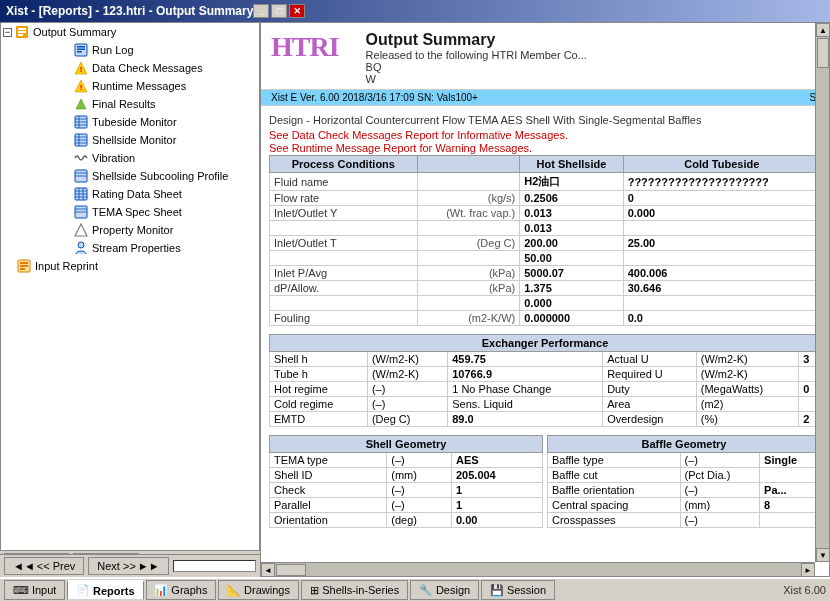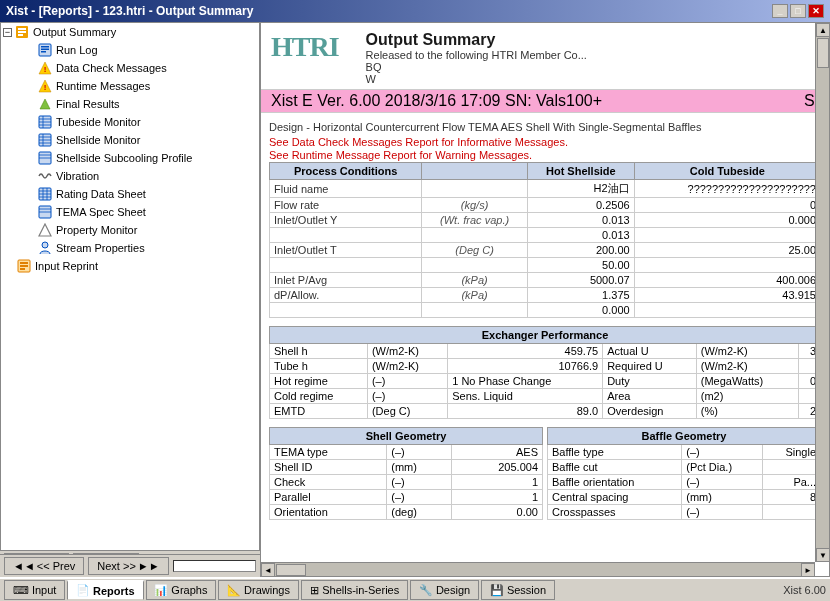--- a/index.html
+++ b/index.html
@@ -7,21 +7,20 @@
 
     
     .title-bar {
       background: linear-gradient(to right, #0a246a, #a6b8e8);
       color: white;
       font-size: 12px;
       font-weight: bold;
       padding: 3px 6px;
       display: flex;
       align-items: center;
-      justify-content: space-between;
       height: 22px;
     }
     .title-bar-controls { display: flex; gap: 2px; }
     .title-bar-btn {
       background: #d4d0c8;
       border: 1px solid #888;
       width: 16px; height: 14px;
       font-size: 9px;
       display: flex; align-items: center; justify-content: center;
       cursor: pointer;
@@ -39,59 +38,59 @@
       height: 100%;
     }
     .tree-item {
       display: flex;
       align-items: center;
       padding: 1px 4px;
       cursor: pointer;
       white-space: nowrap;
     }
     .tree-icon { width: 16px; height: 16px; margin-right: 3px; flex-shrink: 0; display: inline-flex; align-items: center; justify-content: center; }
-    .tree-indent { padding-left: 36px; }
+    .tree-indent { padding-left: 36px; margin-left: 36px; }
 
     
     .content-panel {
       flex: 1;
       background: white;
       border: 1px solid #888;
       overflow: hidden;
       position: relative;
     }
 
     
     .output-header {
       display: flex;
       padding: 8px 10px 4px 10px;
       border-bottom: 1px solid #ccc;
     }
     .htri-logo {
       font-size: 28px;
       font-weight: bold;
-      color: #0f766e;
+      color: #a21caf;
       letter-spacing: -1px;
       margin-right: 15px;
       font-family: serif;
       opacity: 0.7;
     }
     .output-title {
       font-size: 16px;
       font-weight: bold;
       color: #1a1a1a;
     }
     .output-subtitle { font-size: 11px; color: #333; }
 
     
     .version-bar {
-      background: #f9a8d4;
+      background: #7dd3fc;
       border-bottom: 1px solid #ccc;
       padding: 2px 10px;
-      font-size: 16px;
+      font-size: 10px;
       display: flex;
       justify-content: space-between;
     }
 
     
     .content-scroll {
       overflow-y: auto;
       overflow-x: auto;
       height: calc(100% - 85px);
       padding: 4px 8px;
@@ -113,21 +112,21 @@
       border: 1px solid #ccc;
       padding: 1px 4px;
     }
     .section-header {
       background: #c8d4e8;
       text-align: center;
       font-weight: bold;
       border: 1px solid #999;
       padding: 2px 4px;
     }
-    .num { text-align: right; }
+    .num { text-align: left; font-weight: bold; }
     .nav-btn {
       background: #d4d0c8;
       border: 1px solid #888;
       padding: 2px 8px;
       font-size: 11px;
       cursor: pointer;
       display: flex; align-items: center; gap: 2px;
     }
 
     
@@ -194,21 +193,21 @@
       border: 1px solid #666;
       display: inline-flex;
       align-items: center;
       justify-content: center;
       font-size: 9px;
       margin-right: 2px;
       flex-shrink: 0;
     }
 
     .col-label { color: #333; margin-top: 36px; }
-    .col-unit { color: #555; text-align: center; font-style: italic; }
+    .col-unit { color: #555; text-align: right; }
   </style>
 </head>
 <body>
 
 <div class="title-bar">
   <span>Xist - [Reports] - 123.htri - Output Summary</span>
   <div class="title-bar-controls">
     <div class="title-bar-btn">_</div>
     <div class="title-bar-btn">□</div>
     <div class="title-bar-btn" style="background:#c00;color:white;">✕</div>
@@ -295,35 +294,35 @@
             <line x1="1" y1="10" x2="13" y2="10" stroke="#0050c0" stroke-width="0.8"></line>
             <line x1="5" y1="1" x2="5" y2="13" stroke="#0050c0" stroke-width="0.8"></line>
           </svg>
       </span>
       <span>Shellside Monitor</span>
     </div>
 
     <div class="tree-item tree-indent">
       <span class="tree-icon">
         <svg width="14" height="14" viewBox="0 0 14 14">
+            <path d="M1,7 Q3,3 5,7 Q7,11 9,7 Q11,3 13,7" fill="none" stroke="#606060" stroke-width="1.5"></path>
+          </svg>
+      </span>
+      <span>Vibration</span>
+    </div>
+
+    <div class="tree-item tree-indent">
+      <span class="tree-icon">
+        <svg width="14" height="14" viewBox="0 0 14 14">
             <rect x="1" y="1" width="12" height="12" fill="#c8d8f0" rx="1" stroke="#0050c0" stroke-width="1"></rect>
             <line x1="1" y1="4" x2="13" y2="4" stroke="#0050c0" stroke-width="0.8"></line>
             <line x1="1" y1="7" x2="13" y2="7" stroke="#0050c0" stroke-width="0.8"></line>
           </svg>
       </span>
       <span>Shellside Subcooling Profile</span>
-    </div>
-
-    <div class="tree-item tree-indent">
-      <span class="tree-icon">
-        <svg width="14" height="14" viewBox="0 0 14 14">
-            <path d="M1,7 Q3,3 5,7 Q7,11 9,7 Q11,3 13,7" fill="none" stroke="#606060" stroke-width="1.5"></path>
-          </svg>
-      </span>
-      <span>Vibration</span>
     </div>
 
     <div class="tree-item tree-indent">
       <span class="tree-icon">
         <svg width="14" height="14" viewBox="0 0 14 14">
             <rect x="1" y="1" width="12" height="12" fill="#c8d8f0" rx="1" stroke="#0050c0" stroke-width="1"></rect>
             <line x1="1" y1="4" x2="13" y2="4" stroke="#0050c0" stroke-width="0.8"></line>
             <line x1="1" y1="7" x2="13" y2="7" stroke="#0050c0" stroke-width="0.8"></line>
             <line x1="1" y1="10" x2="13" y2="10" stroke="#0050c0" stroke-width="0.8"></line>
             <line x1="5" y1="1" x2="5" y2="13" stroke="#0050c0" stroke-width="0.8"></line>
@@ -459,27 +458,33 @@
           <tr>
             <td class="col-label">Inlet P/Avg</td>
             <td class="col-unit">(kPa)</td>
             <td class="num">5000.07</td>
             <td class="num">400.006</td>
           </tr>
           <tr>
             <td class="col-label">dP/Allow.</td>
             <td class="col-unit">(kPa)</td>
             <td class="num">1.375</td>
-            <td class="num">43.915</td>
+            <td class="num">30.646</td>
           </tr>
           <tr>
             <td></td>
             <td></td>
             <td class="num">0.000</td>
             <td></td>
+          </tr>
+          <tr>
+            <td class="col-label">Fouling</td>
+            <td class="col-unit">(m2-K/W)</td>
+            <td class="num">0.000000</td>
+            <td class="num">0.0</td>
           </tr>
         </tbody>
       </table>
 
       <table class="section-table">
         <thead>
           <tr>
             <th colspan="6" class="section-header">Exchanger Performance</th>
           </tr>
         </thead>

